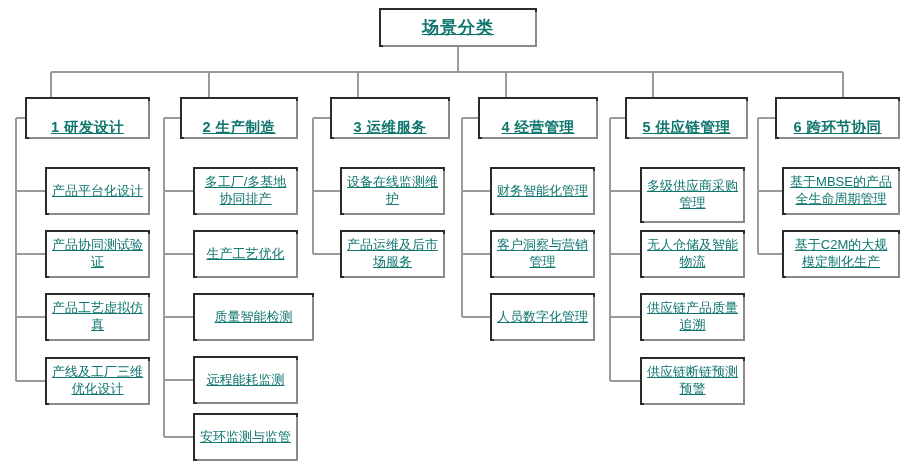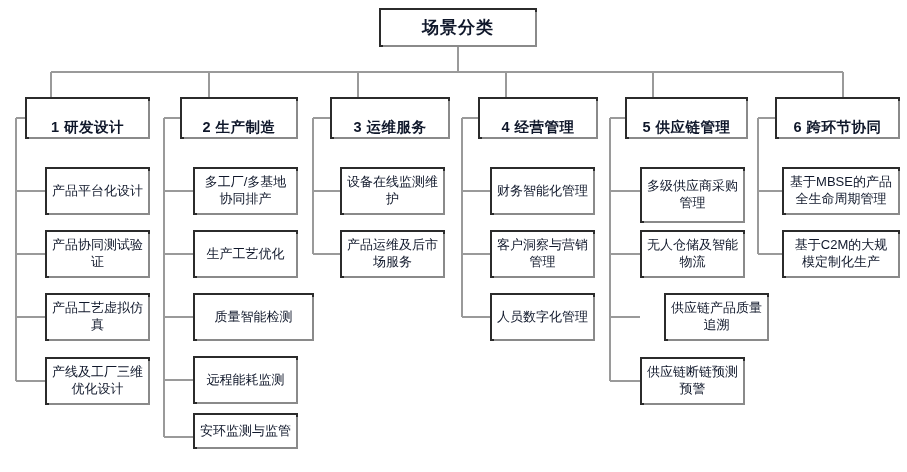--- a/index.html
+++ b/index.html
@@ -26,22 +26,23 @@
   }
   .node {
     position: absolute;
     box-sizing: border-box;
     background: #ffffff;
     border: 2px solid #2b2b2b;
     display: flex;
     align-items: center;
     justify-content: center;
     text-align: center;
-    color: #0f172a;
+    color: #0f766e;
     z-index: 2;
+    text-decoration: underline;
   }
   
   .node::after {
     content: "";
     position: absolute;
     left: 2px;
     top: 100%;
     width: 100%;
     height: 2px;
     background: #8a8a8a;
@@ -177,21 +178,21 @@
   </div>
   <div class="node leaf" style="left:193px; top:230px; width:105px; height:48px;">
     <span class="txt">生产工艺优化</span>
   </div>
   <div class="node leaf" style="left:193px; top:293px; width:121px; height:48px;">
     <span class="txt">质量智能检测</span>
   </div>
   <div class="node leaf" style="left:193px; top:356px; width:105px; height:48px;">
     <span class="txt">远程能耗监测</span>
   </div>
-  <div class="node leaf" style="left:193px; top:413px; width:105px; height:36px;">
+  <div class="node leaf" style="left:193px; top:413px; width:105px; height:48px;">
     <span class="txt">安环监测与监管</span>
   </div>
 
   <div class="node leaf" style="left:340px; top:167px; width:105px; height:48px;">
     <span class="txt">设备在线监测维护</span>
   </div>
   <div class="node leaf" style="left:340px; top:230px; width:105px; height:48px;">
     <span class="txt">产品运维及后市场服务</span>
   </div>
 
@@ -204,21 +205,21 @@
   <div class="node leaf" style="left:490px; top:293px; width:105px; height:48px;align-items:center;">
     <span class="txt">人员数字化管理</span>
   </div>
 
   <div class="node leaf" style="left:640px; top:167px; width:105px; height:56px;">
     <span class="txt">多级供应商采购管理</span>
   </div>
   <div class="node leaf" style="left:640px; top:230px; width:105px; height:48px;">
     <span class="txt">无人仓储及智能物流</span>
   </div>
-  <div class="node leaf" style="left:640px; top:293px; width:105px; height:48px;margin-left:24px;">
+  <div class="node leaf" style="left:640px; top:293px; width:105px; height:48px;">
     <span class="txt">供应链产品质量追溯</span>
   </div>
   <div class="node leaf" style="left:640px; top:357px; width:105px; height:48px;">
     <span class="txt">供应链断链预测预警</span>
   </div>
 
   <div class="node leaf" style="left:782px; top:167px; width:118px; height:48px;">
     <span class="txt">基于MBSE的产品全生命周期管理</span>
   </div>
   <div class="node leaf" style="left:782px; top:230px; width:118px; height:48px;">

